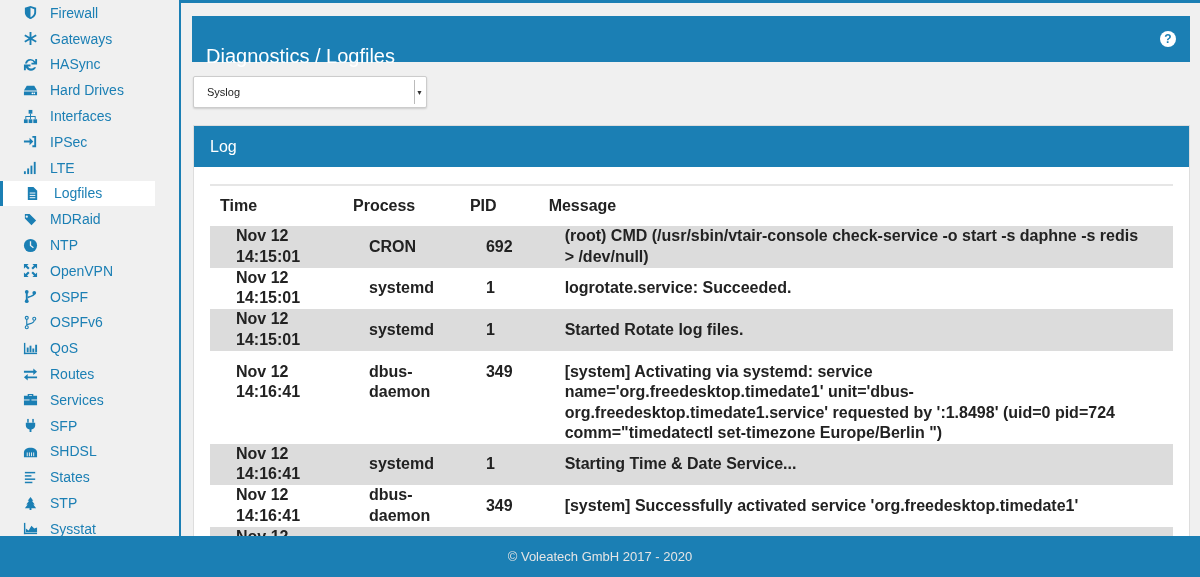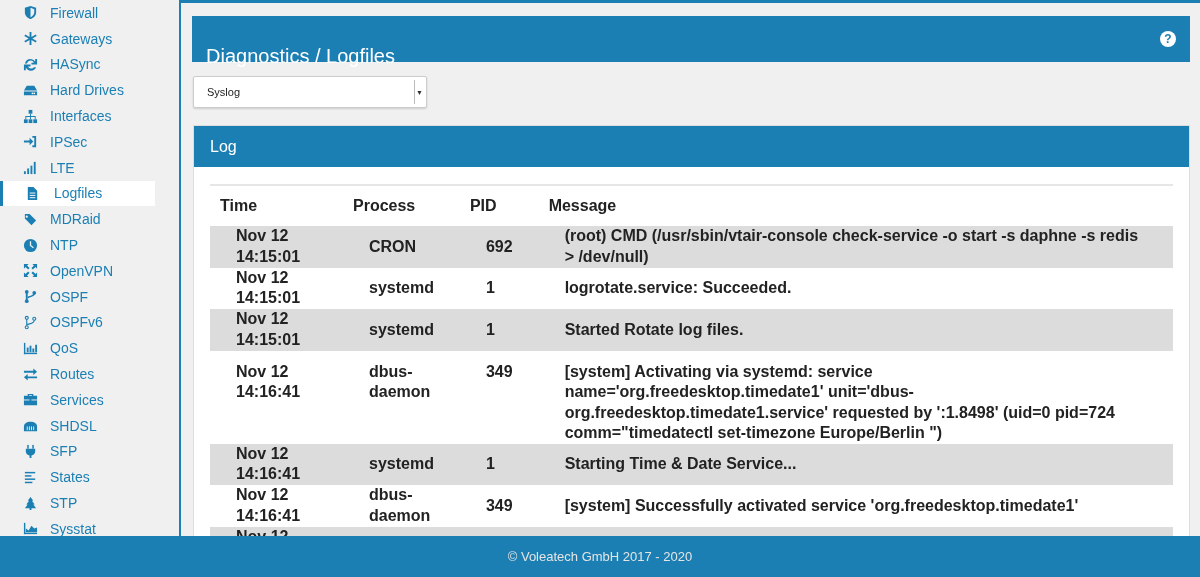--- a/index.html
+++ b/index.html
@@ -194,38 +194,38 @@
             <path d="M5 2h6v2h4v10H1V4h4zM6.5 3.2V4h3v-0.8z"></path>
             <rect x="1" y="8" width="14" height="1" fill="#f0f0f0"></rect>
             <rect x="7" y="7.5" width="2" height="2.5" fill="#1b7fb4"></rect>
           </svg>
         </span>
       <span>Services</span>
     </li>
     <li class="sb-item">
       <span class="ico">
           <svg viewBox="0 0 16 16">
+            <rect x="4.5" y="1" width="1.6" height="4"></rect>
+            <rect x="9.9" y="1" width="1.6" height="4"></rect>
+            <path d="M3 5h10v3c0 2.5-2 4-4 4.2V15H7v-2.8C5 12 3 10.5 3 8z"></path>
+          </svg>
+        </span>
+      <span>SFP</span>
+    </li>
+    <li class="sb-item">
+      <span class="ico">
+          <svg viewBox="0 0 16 16">
             <path d="M1 14V9c0-3 3-5 7-5s7 2 7 5v5z"></path>
             <rect x="4" y="9" width="1" height="4" fill="#f0f0f0"></rect>
             <rect x="6.3" y="9" width="1" height="4" fill="#f0f0f0"></rect>
             <rect x="8.6" y="9" width="1" height="4" fill="#f0f0f0"></rect>
             <rect x="10.9" y="9" width="1" height="4" fill="#f0f0f0"></rect>
           </svg>
         </span>
       <span>SHDSL</span>
-    </li>
-    <li class="sb-item">
-      <span class="ico">
-          <svg viewBox="0 0 16 16">
-            <rect x="4.5" y="1" width="1.6" height="4"></rect>
-            <rect x="9.9" y="1" width="1.6" height="4"></rect>
-            <path d="M3 5h10v3c0 2.5-2 4-4 4.2V15H7v-2.8C5 12 3 10.5 3 8z"></path>
-          </svg>
-        </span>
-      <span>SFP</span>
     </li>
     <li class="sb-item">
       <span class="ico">
           <svg viewBox="0 0 16 16">
             <rect x="2" y="2" width="11" height="1.6"></rect>
             <rect x="2" y="5.5" width="7" height="1.6"></rect>
             <rect x="2" y="9" width="11" height="1.6"></rect>
             <rect x="2" y="12.5" width="8" height="1.6"></rect>
           </svg>
         </span>

